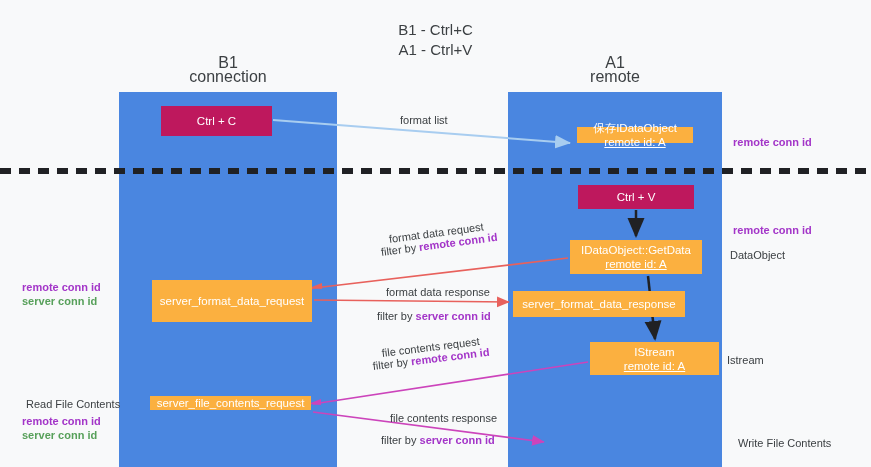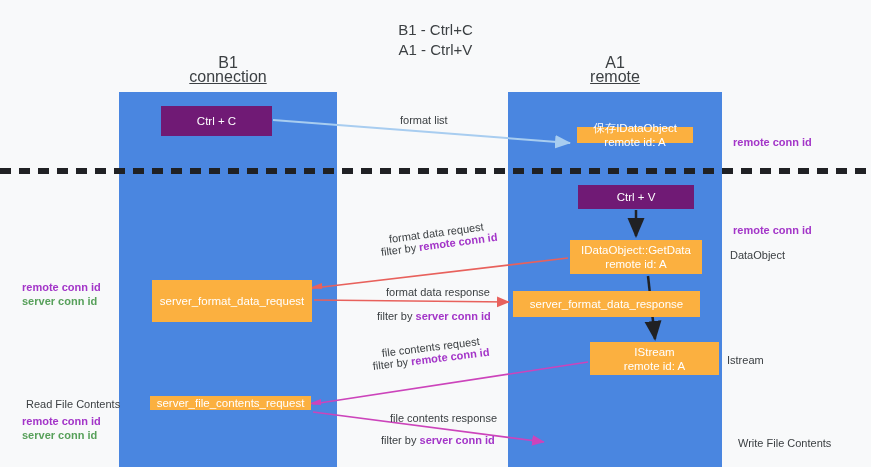--- a/index.html
+++ b/index.html
@@ -15,38 +15,38 @@
   svg.layer{position:absolute;left:0;top:0;width:871px;height:467px;pointer-events:none;}
 
   .col{position:absolute;background:#4a86e0;}
   #col-b1{left:119px;top:80px;width:218px;height:378px;}
   #col-a1{left:508px;top:80px;width:214px;height:378px;}
 
   .colhead{position:absolute;text-align:center;font-size:16px;line-height:14px;color:#3c4043;}
   #head-b1{left:119px;top:44px;width:218px;}
   #head-a1{left:508px;top:44px;width:214px;}
   .colhead .t1{display:block;}
-  .colhead .t2{display:block;text-decoration:underline;}
+  .colhead .t2{display:block;}
 
   #title{position:absolute;left:0;top:8px;width:871px;text-align:center;font-size:15px;line-height:20px;color:#3c4043;}
 
   .node{position:absolute;box-sizing:border-box;display:flex;flex-direction:column;
         align-items:center;justify-content:center;text-align:center;color:#fff;
         font-size:11.5px;line-height:14px;}
-  .node.green{background:#701a75;}
+  .node.green{background:#be185d;}
   .node.orange{background:#fbb martin;}
   .node.orange{background:#fbb040;}
-  .node .l2{display:block;}
+  .node .l2{display:block;text-decoration:underline;}
 
   #n-ctrlc{left:161px;top:94px;width:111px;height:30px;}
   #n-dataobj{left:577px;top:115px;width:116px;height:16px;}
   #n-ctrlv{left:578px;top:173px;width:116px;height:24px;}
   #n-getdata{left:570px;top:228px;width:132px;height:34px;}
   #n-sfdreq{left:152px;top:268px;width:160px;height:42px;}
-  #n-sfdres{left:513px;top:279px;width:187px;height:26px;}
+  #n-sfdres{left:513px;top:279px;width:172px;height:26px;}
   #n-istream{left:590px;top:330px;width:129px;height:33px;}
   #n-sfcreq{left:150px;top:384px;width:161px;height:14px;}
   #n-sfcres{left:548px;top:417px;width:159px;height:26px;}
 
   .lbl{position:absolute;font-size:11px;line-height:14px;color:#3c4043;white-space:nowrap;}
   .purple{color:#a335c8;font-weight:bold;}
   .green-t{color:#57a05a;font-weight:bold;}
 
   .rot-a{transform:rotate(-7.5deg);transform-origin:left top;}
   .rot-c{transform:rotate(-7deg);transform-origin:left top;}

